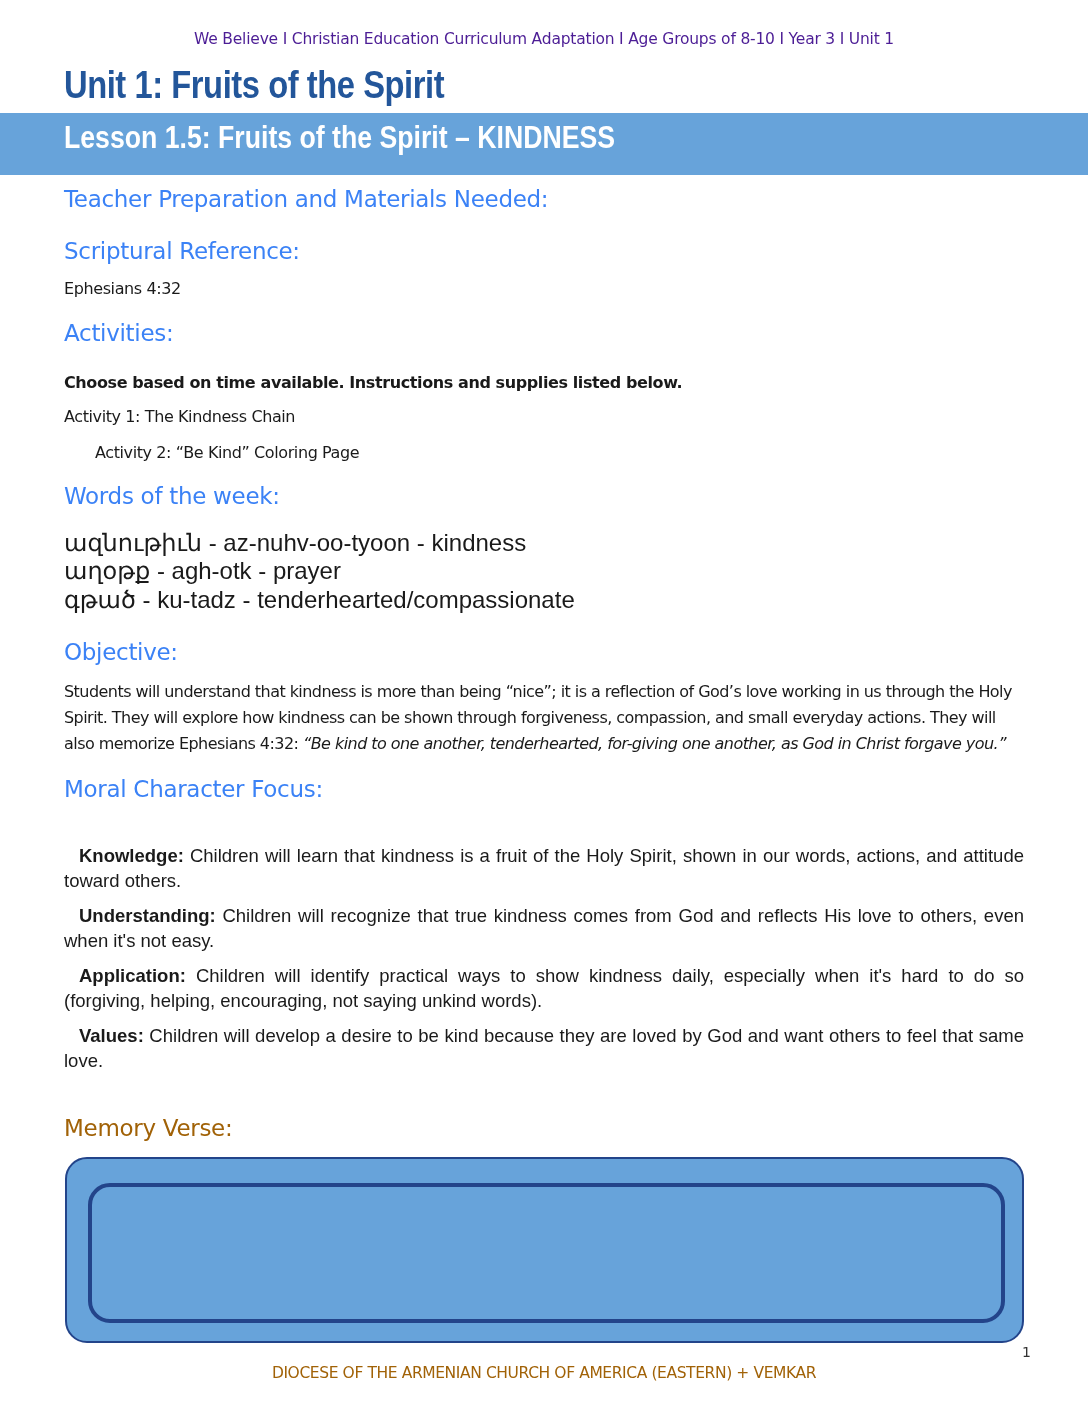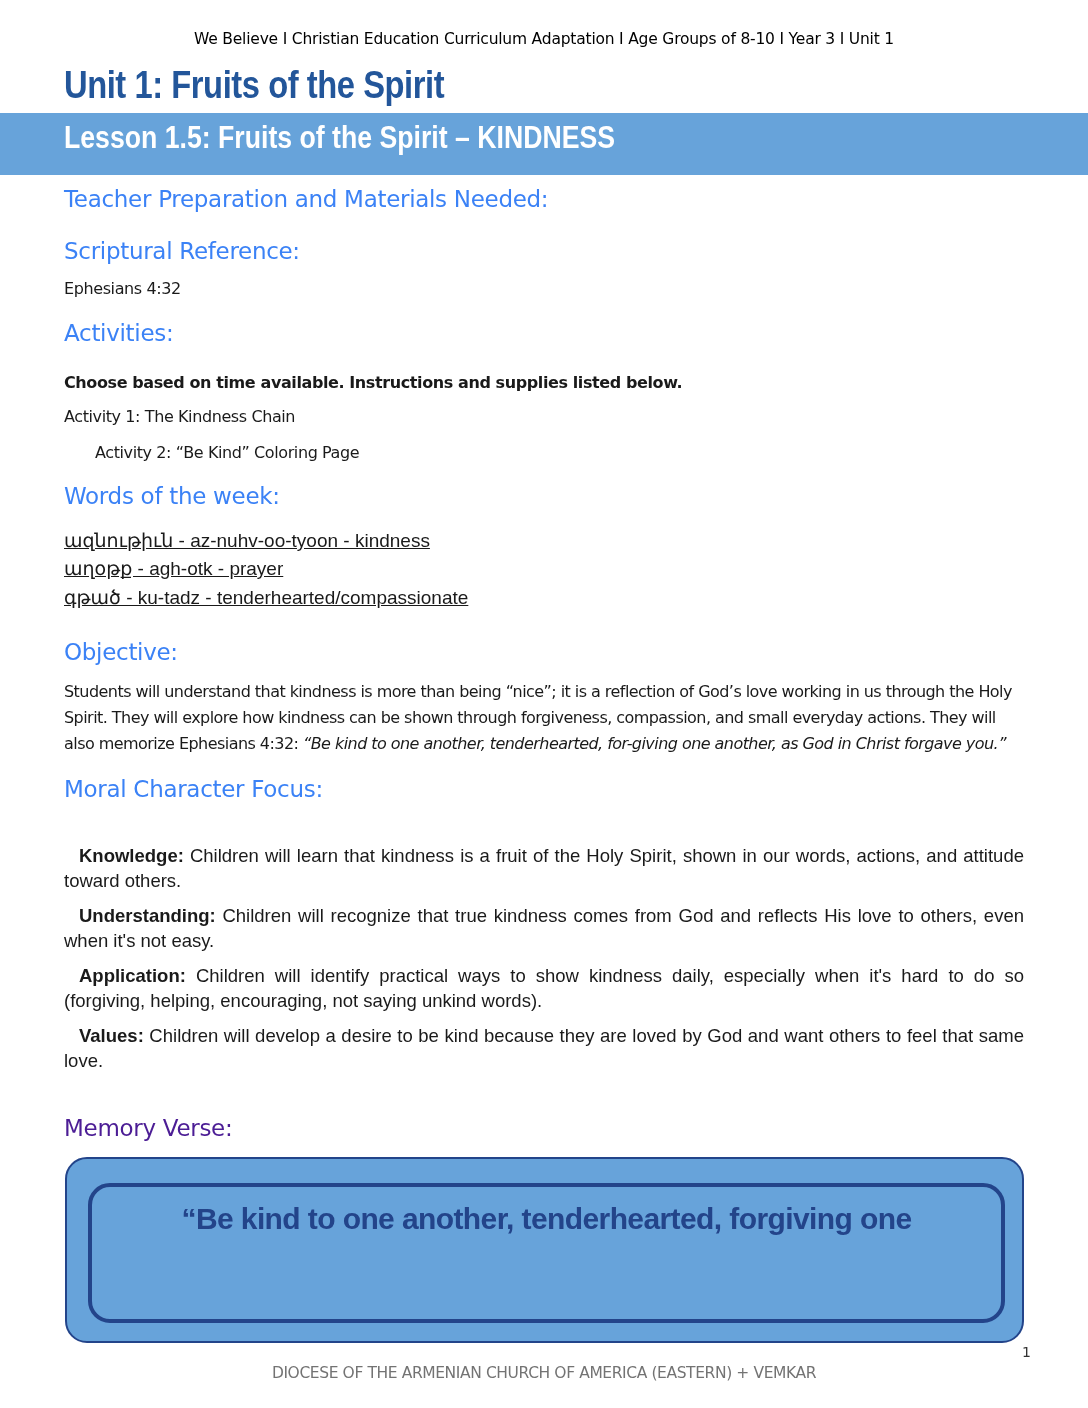--- a/index.html
+++ b/index.html
@@ -3,21 +3,21 @@
 <meta charset="utf-8">
 <style>
   html, body { margin: 0; padding: 0; background: #ffffff; }
   body {
     width: 1088px; height: 1408px; position: relative; overflow: hidden;
     font-family: "Liberation Sans", sans-serif; color: #1a1a1a;
   }
   .abs { position: absolute; }
   .running-header {
     left: 0; width: 1088px; top: 30px; text-align: center;
-    font-family: "DejaVu Sans", sans-serif; font-size: 15.5px; color: #000000;
+    font-family: "DejaVu Sans", sans-serif; font-size: 15.5px; color: #4c1d95;
     letter-spacing: -0.2px;
   }
   .unit-title {
     left: 64px; top: 64px; font-family: "Liberation Sans", sans-serif;
     font-weight: bold; font-size: 38px; color: #23569a; letter-spacing: -0.5px;
     transform: scaleX(0.86); transform-origin: left center; white-space: nowrap;
   }
   .lesson-banner {
     left: 0; top: 113px; width: 1088px; height: 62px; background: #67a3da;
   }
@@ -29,57 +29,57 @@
   .h2 {
     left: 64px; font-family: "DejaVu Sans", sans-serif; font-size: 23px;
     color: #3b82f6; white-space: nowrap; letter-spacing: -0.3px;
   }
   .body-text {
     left: 64px; font-family: "DejaVu Sans", sans-serif; font-size: 16px;
     color: #1a1a1a; white-space: nowrap; letter-spacing: -0.4px;
   }
   .bold { font-weight: bold; }
   .arm-text {
-    left: 64px; font-family: "Liberation Sans", sans-serif; font-size: 19px;
-    color: #1a1a1a; white-space: nowrap; text-decoration: underline;
+    left: 64px; font-family: "Liberation Sans", sans-serif; font-size: 24px;
+    color: #1a1a1a; white-space: nowrap;
   }
   .objective-para {
     left: 64px; width: 960px; font-family: "DejaVu Sans", sans-serif;
     font-size: 16px; line-height: 26px; color: #1a1a1a; letter-spacing: -0.55px;
   }
   .objective-para .quote { font-style: italic; }
   .moral-para {
     left: 64px; width: 960px; font-family: "Liberation Sans", sans-serif;
     font-size: 18.5px; line-height: 25px; color: #1a1a1a; text-align: justify;
   }
   .moral-para .label { font-weight: bold; margin-left: 15px; }
   .mem-heading {
     left: 64px; top: 1115px; font-family: "DejaVu Sans", sans-serif;
-    font-size: 23px; color: #4c1d95; white-space: nowrap; letter-spacing: -0.3px;
+    font-size: 23px; color: #a16207; white-space: nowrap; letter-spacing: -0.3px;
   }
   .verse-outer {
     left: 65px; top: 1157px; width: 955px; height: 182px;
     background: #67a3da; border: 2px solid #23448a; border-radius: 22px;
   }
   .verse-inner {
     left: 88px; top: 1183px; width: 909px; height: 132px;
     border: 4px solid #23448a; border-radius: 22px;
   }
   .verse-text {
     left: 88px; top: 1192px; width: 917px; text-align: center;
     font-family: "Liberation Sans", sans-serif; font-weight: bold; font-size: 30px;
     line-height: 54px; color: #23448a; letter-spacing: -0.6px;
   }
   .page-number {
     left: 1022px; top: 1344px; font-family: "DejaVu Sans", sans-serif;
     font-size: 14px; color: #333333;
   }
   .footer {
     left: 0; width: 1088px; top: 1364px; text-align: center;
-    font-family: "DejaVu Sans", sans-serif; font-size: 15.5px; color: #737373;
+    font-family: "DejaVu Sans", sans-serif; font-size: 15.5px; color: #a16207;
     letter-spacing: -0.4px;
   }
 </style>
 </head>
 <body>
 
 <div class="abs running-header">We Believe I Christian Education Curriculum Adaptation I Age Groups of 8-10 I Year 3 I Unit 1</div>
 
 <div class="abs unit-title">Unit 1: Fruits of the Spirit</div>
 
@@ -107,17 +107,16 @@
 <div class="abs h2" style="top:776px;">Moral Character Focus:</div>
 <div class="abs moral-para" style="top:843px;"><span class="label">Knowledge:</span><span> Children will learn that kindness is a fruit of the Holy Spirit, shown in our words, actions, and attitude toward others.</span></div>
 <div class="abs moral-para" style="top:903px;"><span class="label">Understanding:</span><span> Children will recognize that true kindness comes from God and reflects His love to others, even when it's not easy.</span></div>
 <div class="abs moral-para" style="top:963px;"><span class="label">Application:</span><span> Children will identify practical ways to show kindness daily, especially when it's hard to do so (forgiving, helping, encouraging, not saying unkind words).</span></div>
 <div class="abs moral-para" style="top:1023px;"><span class="label">Values:</span><span> Children will develop a desire to be kind because they are loved by God and want others to feel that same love.</span></div>
 
 <div class="abs mem-heading">Memory Verse:</div>
 <div class="abs verse-outer"></div>
 <div class="abs verse-inner"></div>
 <div class="abs verse-text">
-  <div>“Be kind to one another, tenderhearted, forgiving one</div>
 </div>
 
 <div class="abs page-number">1</div>
 <div class="abs footer">DIOCESE OF THE ARMENIAN CHURCH OF AMERICA (EASTERN) + VEMKAR</div>
 
 </body></html>

